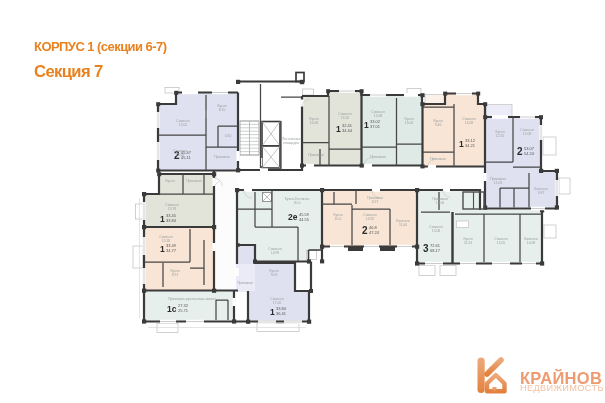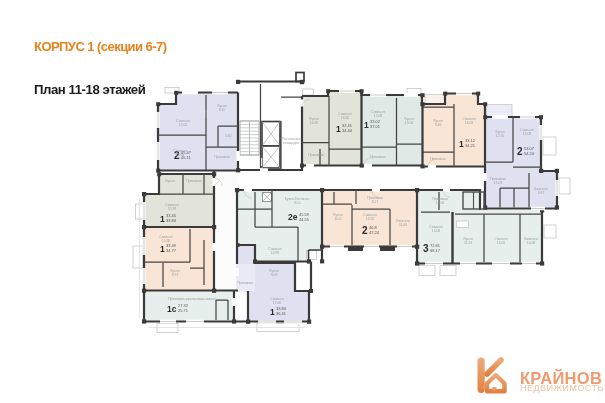--- a/index.html
+++ b/index.html
@@ -8,22 +8,22 @@
 .t1{position:absolute;left:34px;top:39px;color:#e8821e;font-size:13px;font-weight:bold;letter-spacing:-0.55px;}
 .t2{position:absolute;left:34px;top:61.5px;color:#e8821e;font-size:16.6px;font-weight:bold;letter-spacing:-0.6px;}
 .t3{position:absolute;left:34px;top:82px;color:#1c1c1c;font-size:13.2px;font-weight:bold;letter-spacing:-0.45px;}
 </style>
 </head>
 <body>
 <div id="page">
 
 <div class="t1">КОРПУС 1 (секции 6-7)</div>
 
-
-<div class="t3">План 11-18 этажей</div>
+<div class="t2">Секция 7</div>
+
 <svg width="605" height="403" viewBox="0 0 605 403" style="position:absolute;left:0;top:0">
 <defs>
 <linearGradient id="kgrad" x1="0" y1="0" x2="0" y2="1">
 <stop offset="0" stop-color="#edaa7c"></stop>
 <stop offset="1" stop-color="#e2813f"></stop>
 </linearGradient>
 </defs>
 <g id="plan" stroke-linecap="square">
 
 <g>

